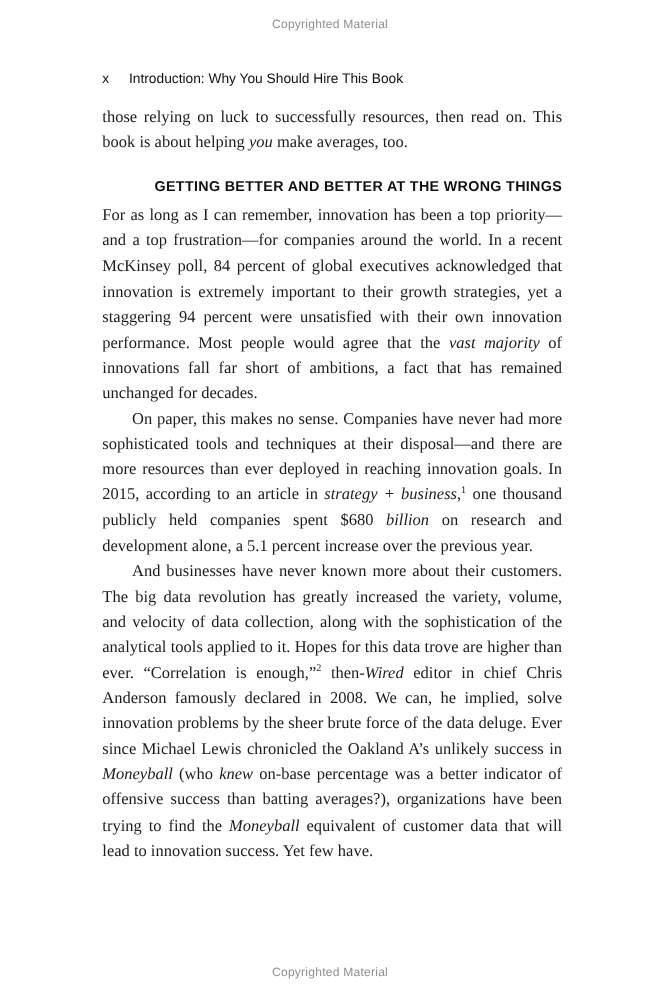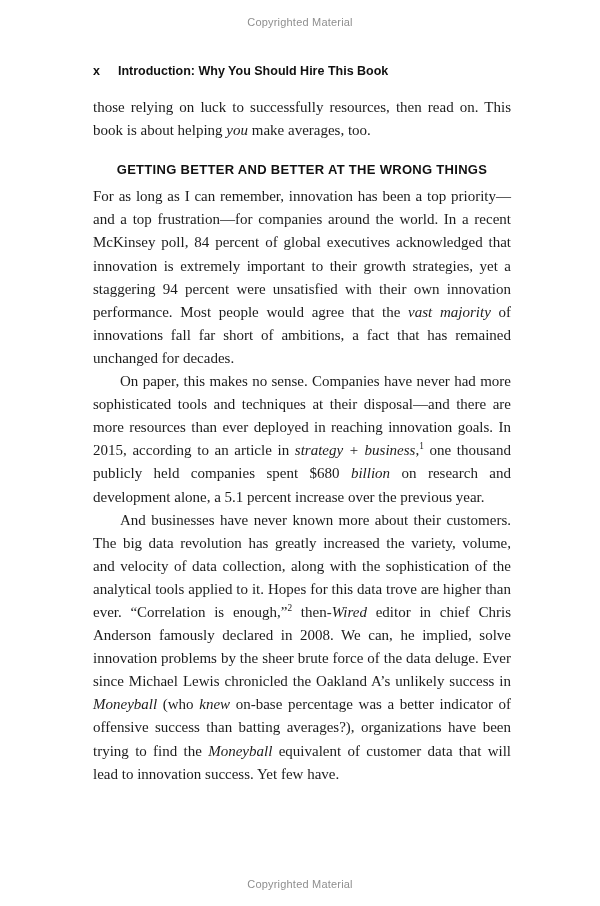--- a/index.html
+++ b/index.html
@@ -28,21 +28,21 @@
     letter-spacing: 0.2px;
   }
   .copyright.top { top: 16px; }
   .copyright.bottom { bottom: 16px; }
   .running-head {
     position: absolute;
     top: 64px;
     left: 93px;
     right: 88px;
     font-family: "Liberation Sans", sans-serif;
-    font-weight: bold;
+    font-weight: normal;
     font-size: 12.5px;
     color: #111111;
   }
   .pagenum { margin-right: 18px; }
   .body-text {
     position: absolute;
     top: 96px;
     left: 93px;
     width: 418px;
     font-size: 15px;
@@ -52,21 +52,21 @@
   }
   .para { margin: 0; }
   .para.indent { text-indent: 27px; }
   .section-heading {
     font-family: "Liberation Sans", sans-serif;
     font-weight: bold;
     font-size: 13px;
     letter-spacing: 0.3px;
     color: #111111;
     margin: 16px 0 4px 0;
-    text-align: center;
+    text-align: right;
   }
   .it { font-style: italic; }
   sup { font-size: 0.62em; vertical-align: super; line-height: 0; }
 </style>
 </head>
 <body>
 
 <div class="page">
 
   <div class="copyright top">Copyrighted Material</div>

